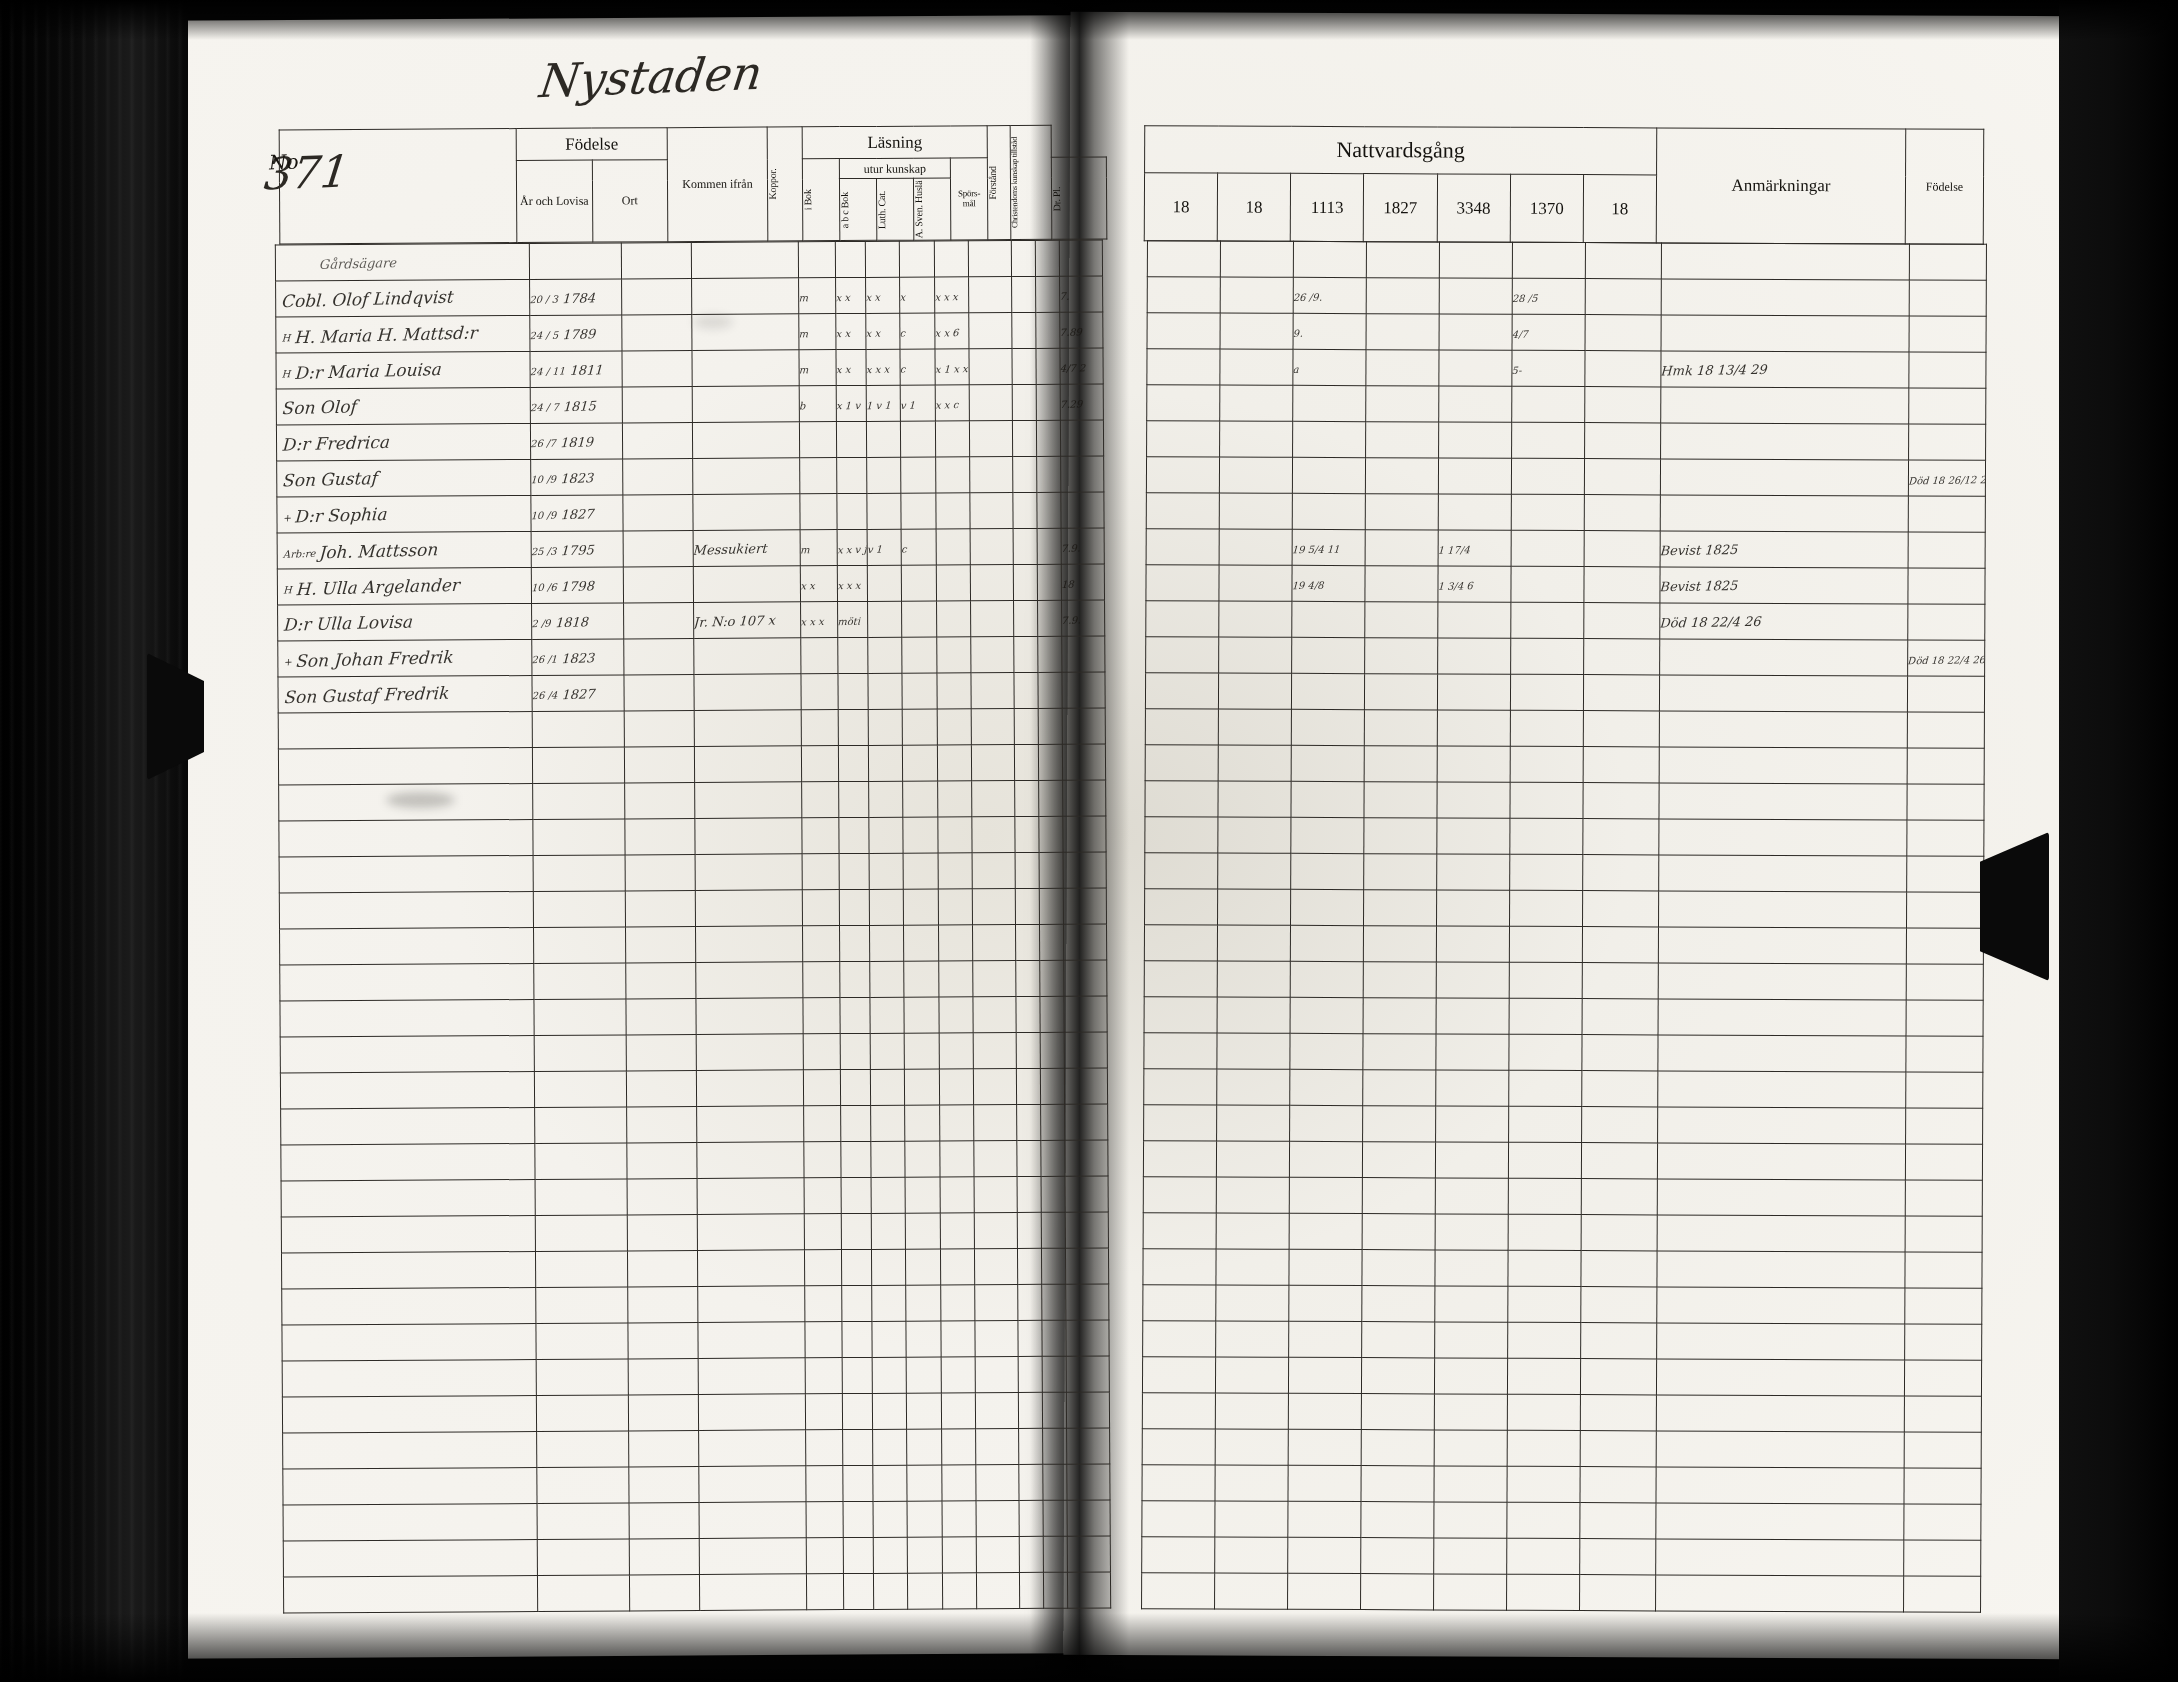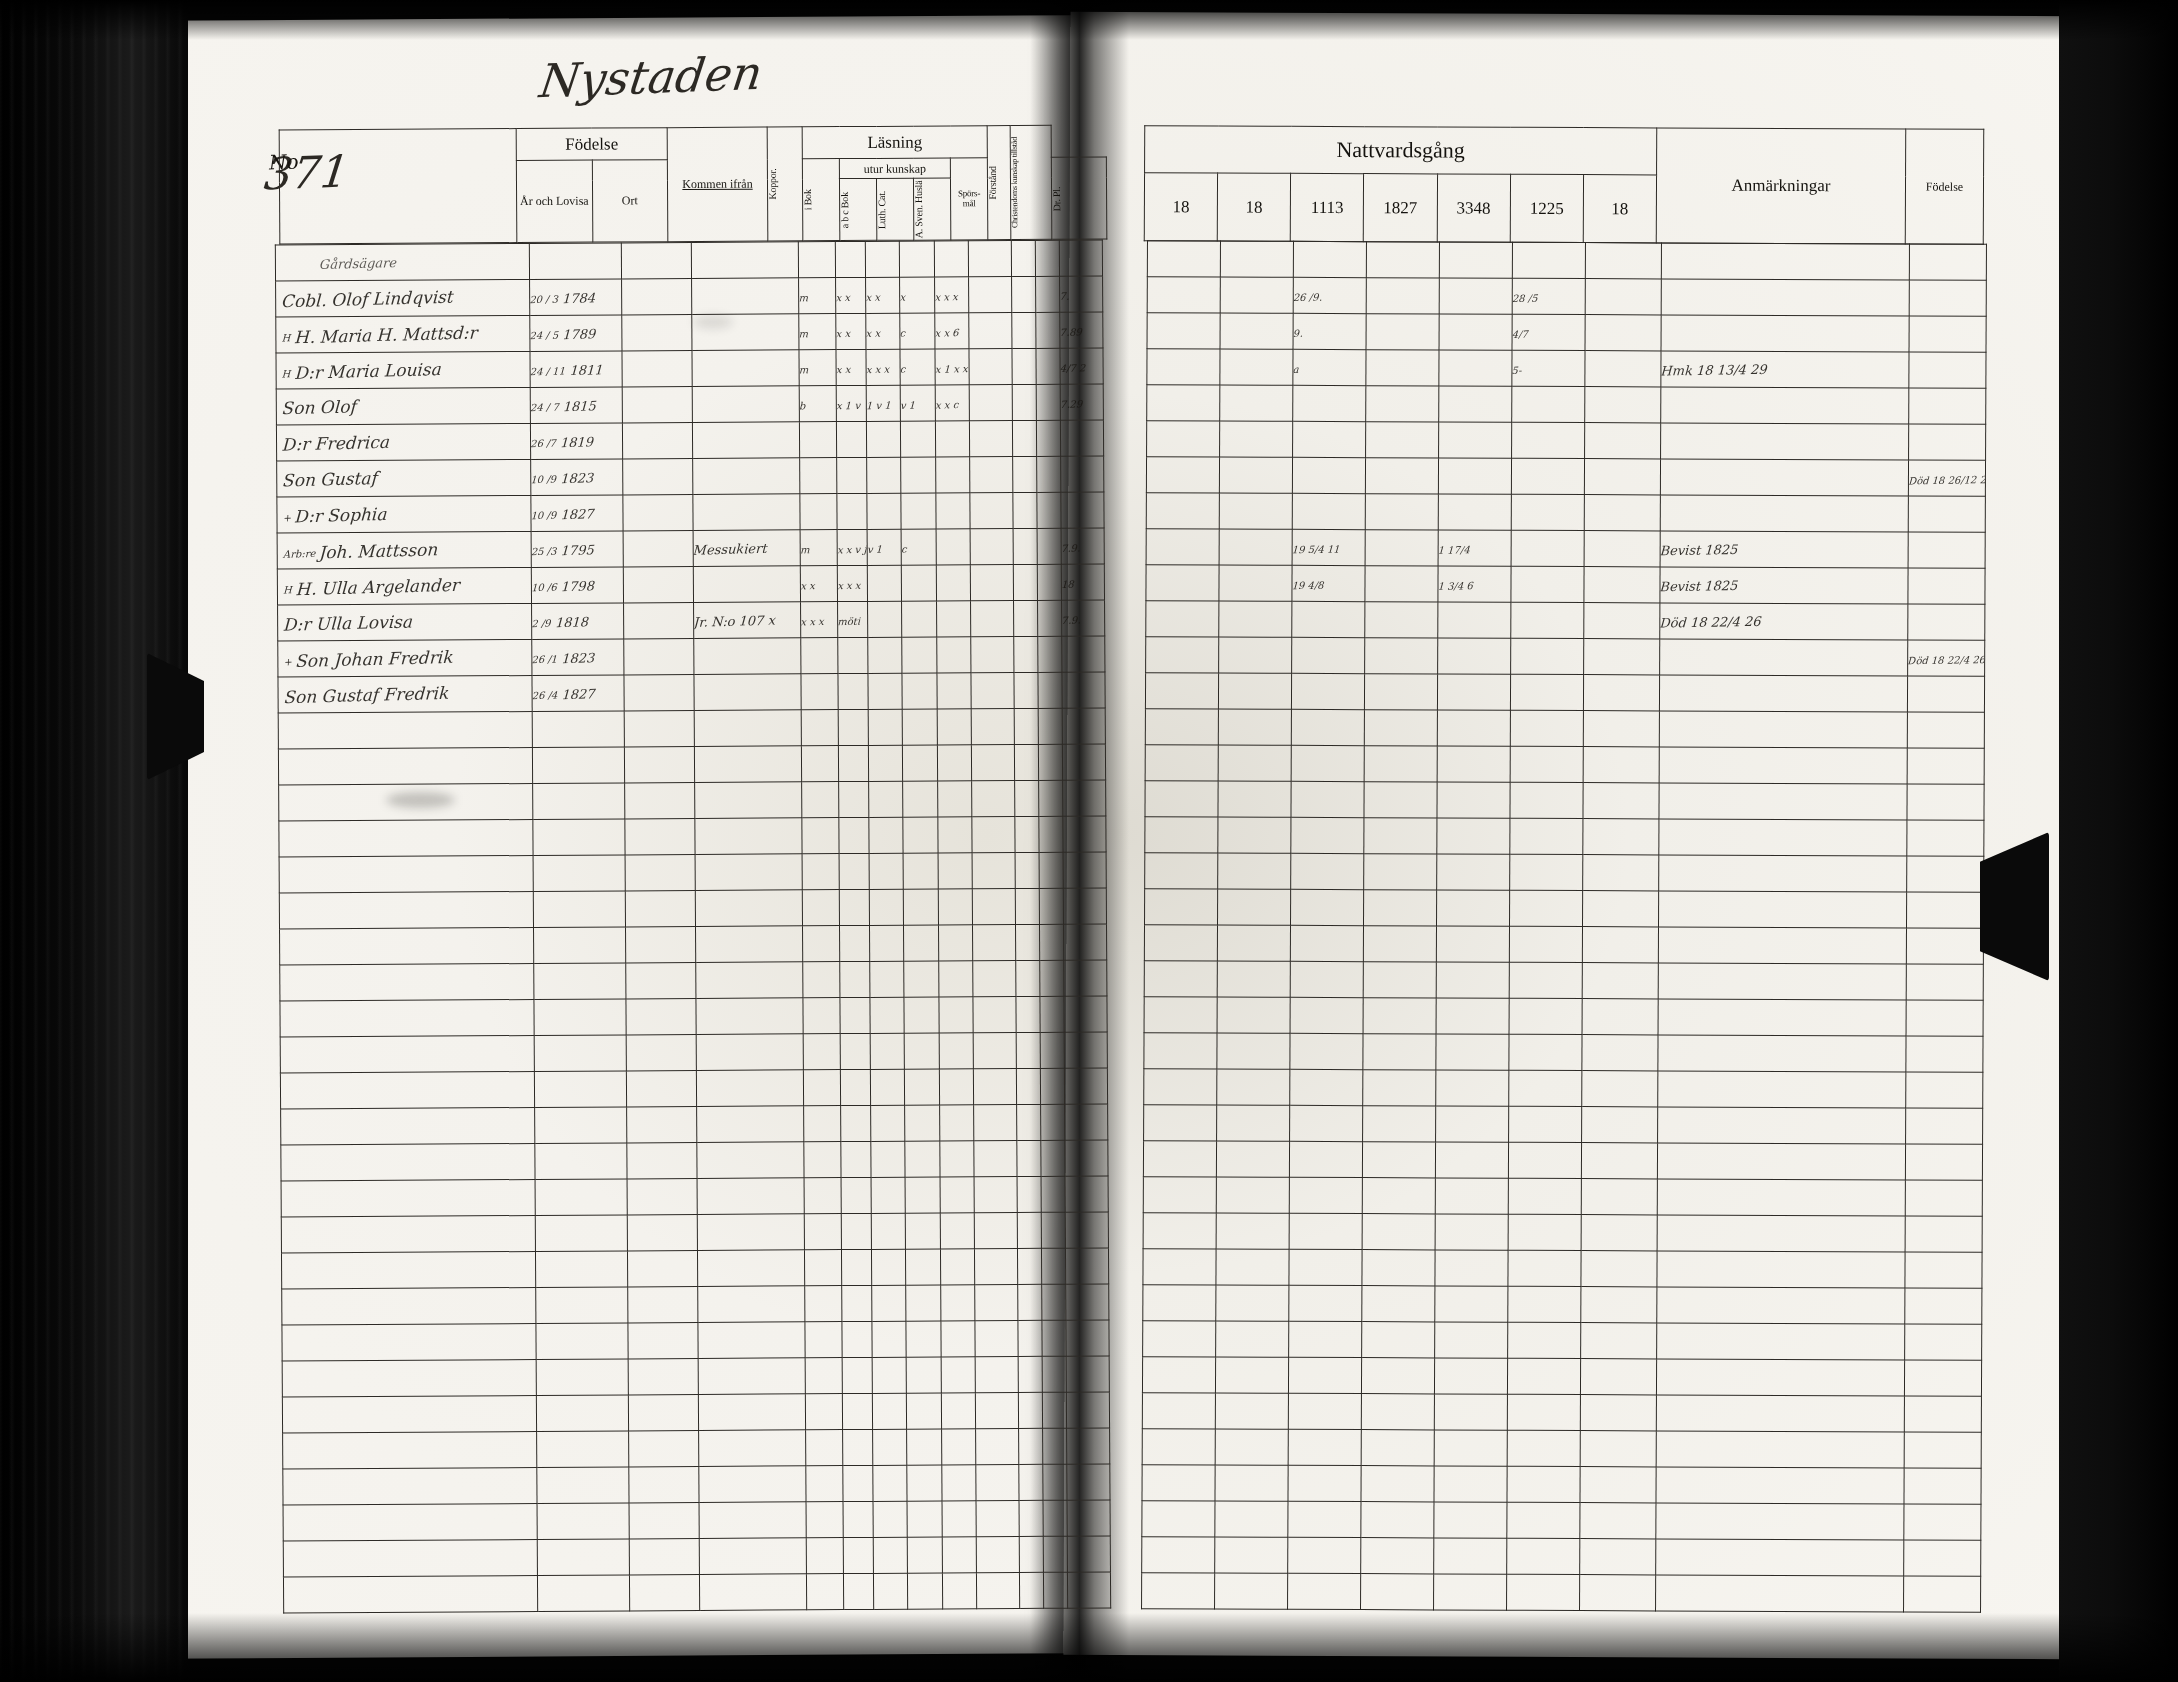--- a/index.html
+++ b/index.html
@@ -195,21 +195,21 @@
   <div id="page-title">Nystaden</div>
 
   <div id="folio-no-mark" style="font-family:'DejaVu Serif',serif;font-style:italic;color:#17140f;transform:rotate(-2deg);">No</div>
   <div id="folio-number">371</div>
 
   <table class="ledger" id="left-header" style="left:279px; top:127px; width:828px; height:115px; transform:rotate(-0.35deg);">
     <tbody>
         <tr>
       <td rowspan="3" style="width:236px;"></td>
       <td colspan="2" class="hdr hdr-mid" style="width:150px;height:30px;">Födelse</td>
-      <td rowspan="3" class="hdr hdr-small" style="width:99px;text-decoration:underline;">Kommen ifrån</td>
+      <td rowspan="3" class="hdr hdr-small" style="width:99px;">Kommen ifrån</td>
       <td rowspan="3" class="hdr hdr-tiny" style="width:34px;">
         <div class="vert">Koppor.</div>
       </td>
       <td colspan="5" class="hdr hdr-mid" style="width:184px;height:30px;">Läsning</td>
       <td rowspan="3" class="hdr hdr-tiny" style="width:22px;">
         <div class="vert">Förstånd</div>
       </td>
       <td rowspan="3" class="hdr hdr-tiny" style="width:40px;">
         <div class="vert" style="font-size:8px;">Christendoms kunskap tillståd</div>
       </td>
@@ -838,21 +838,21 @@
       <td colspan="7" class="hdr hdr-big" style="height:46px;">Nattvardsgång</td>
       <td rowspan="2" class="hdr hdr-mid" style="width:248px;">Anmärkningar</td>
       <td rowspan="2" class="hdr hdr-small" style="width:77px;">Födelse</td>
     </tr>
     <tr id="right-year-row">
           <td class="hdr hdr-mid" style="height: 67px;">18</td>
           <td class="hdr hdr-mid" style="height: 67px;">18</td>
           <td class="hdr hdr-mid" style="height: 67px;">1113</td>
           <td class="hdr hdr-mid" style="height: 67px;">1827</td>
           <td class="hdr hdr-mid" style="height: 67px;">3348</td>
-          <td class="hdr hdr-mid" style="height: 67px;">1225</td>
+          <td class="hdr hdr-mid" style="height: 67px;">1370</td>
           <td class="hdr hdr-mid" style="height: 67px;">18</td>
         </tr>
   </tbody>
     </table>
 
   <table class="ledger" id="right-body" style="left:1144px; top:242px; width:840px; transform:rotate(0.25deg);">
     <colgroup>
       <col style="width:73px">
         <col style="width:73px">
         <col style="width:73px">

